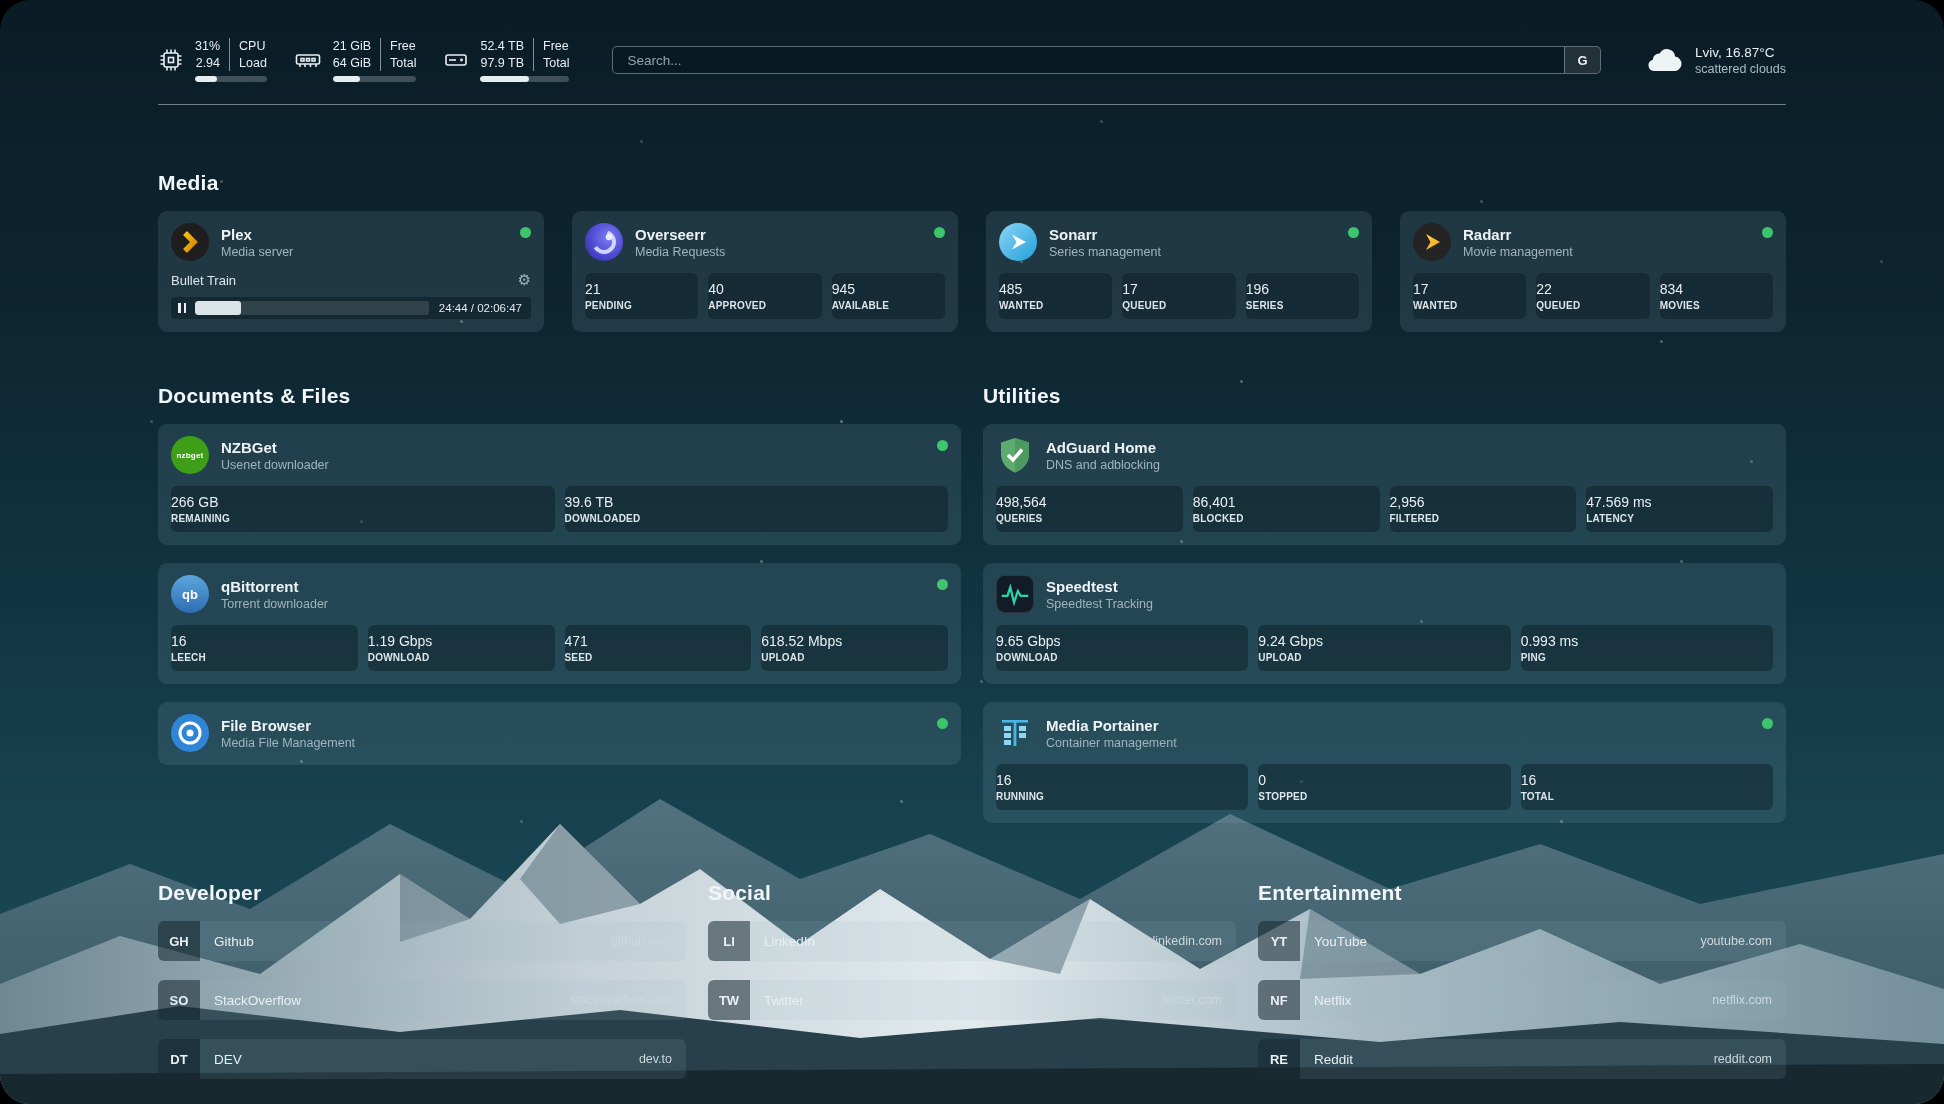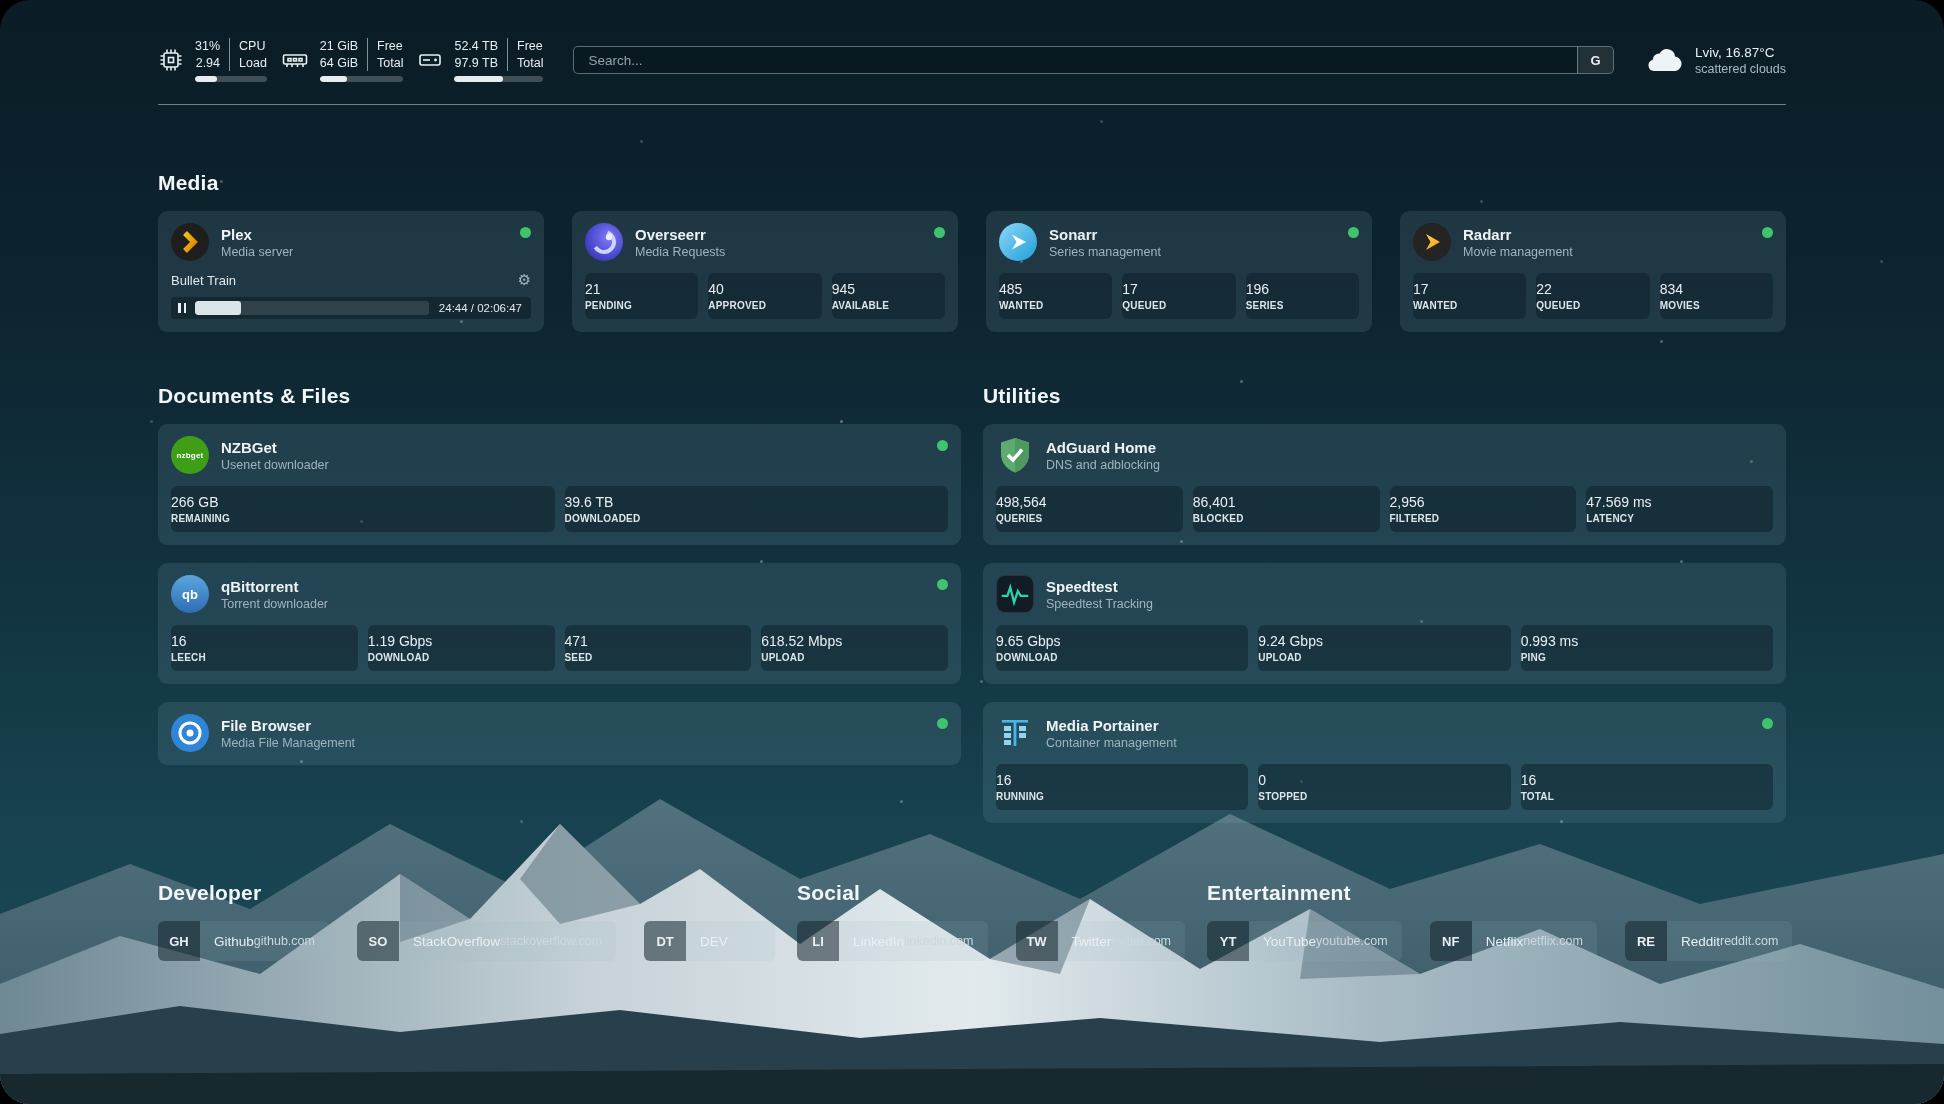--- a/index.html
+++ b/index.html
@@ -12,21 +12,21 @@
       840px 420px 0 rgba(255,255,255,.35), 1020px 260px 0 rgba(255,255,255,.25), 1240px 380px 0 rgba(255,255,255,.3),
       1480px 200px 0 rgba(255,255,255,.22), 1660px 340px 0 rgba(255,255,255,.3), 360px 520px 0 rgba(255,255,255,.3),
       580px 640px 0 rgba(255,255,255,.25), 760px 560px 0 rgba(255,255,255,.3), 980px 680px 0 rgba(255,255,255,.25),
       1180px 540px 0 rgba(255,255,255,.3), 1420px 620px 0 rgba(255,255,255,.25), 1680px 560px 0 rgba(255,255,255,.28),
       300px 760px 0 rgba(255,255,255,.3), 520px 820px 0 rgba(255,255,255,.22), 900px 800px 0 rgba(255,255,255,.28),
       1300px 780px 0 rgba(255,255,255,.25), 1560px 820px 0 rgba(255,255,255,.3), 150px 420px 0 rgba(255,255,255,.2),
       1750px 460px 0 rgba(255,255,255,.25), 1100px 120px 0 rgba(255,255,255,.2), 1880px 260px 0 rgba(255,255,255,.2); }
   .content { position:relative; z-index:2; padding:36px 158px 0; height:100%; }
 
   
-  .topbar { display:flex; align-items:center; gap:14px; height:48px; }
+  .topbar { display:flex; align-items:center; gap:27px; height:48px; }
   .resource { display:flex; align-items:center; gap:11px; color:#e9eff2; }
   .res-icon svg { display:block; }
   .res-cols { display:flex; font-size:12.5px; line-height:1.3; }
   .col-values { display:flex; flex-direction:column; align-items:flex-end; }
   .col-labels { display:flex; flex-direction:column; align-items:flex-start; border-left:1px solid rgba(233,239,242,.55); margin-left:9px; padding-left:9px; }
   .res-bar { margin-top:5px; height:6px; border-radius:3px; background:rgba(255,255,255,.22); overflow:hidden; }
   .res-fill { height:100%; background:#e6edf0; border-radius:3px; }
   .search { flex:1; display:flex; height:28px; border:1px solid rgba(173,193,202,.5); border-radius:5px; background:rgba(9,22,29,.55); overflow:hidden; margin:0 16px; }
   .search-input { flex:1; background:transparent; border:none; outline:none; color:#e9eff2; font-size:13.5px; padding:0 14px; font-family:inherit; }
   .search-input::placeholder { color:#8fa5af; }
@@ -76,21 +76,21 @@
   .icon-qbittorrent { background:linear-gradient(180deg,#5ba6dc,#2e6db4); }
   .qb-text { color:#fff; font-size:13px; font-weight:700; }
   .icon-filebrowser { background:#2f86d6; }
   .icon-adguard, .icon-speedtest, .icon-portainer { border-radius:9px; }
   .icon-adguard { background:transparent; }
   .icon-speedtest { background:#121c26; border:1px solid rgba(255,255,255,.12); }
   .icon-portainer { background:transparent; }
 
   
   .bookmarks { margin-top:58px; display:grid; grid-template-columns:repeat(3,1fr); gap:22px; }
-  .bm-rows { margin-top:16px; display:flex; flex-direction:row; gap:28px; }
+  .bm-rows { margin-top:16px; display:flex; flex-direction:column; gap:19px; }
   .bm-row { display:flex; align-items:center; height:40px; background:rgba(152,183,196,.13); border-radius:6px; overflow:hidden; cursor:pointer; }
   .bm-abbr { width:42px; align-self:stretch; background:rgba(8,24,32,.5); color:#e9eff2; font-size:13px; font-weight:600; display:flex; align-items:center; justify-content:center; flex:none; }
   .bm-name { margin-left:14px; font-size:13.5px; color:#e9eff2; }
   .bm-url { margin-left:auto; margin-right:14px; font-size:12.5px; color:#ccd8dd; }
 </style>
 </head>
 <body>
 
 <div class="window">
 

